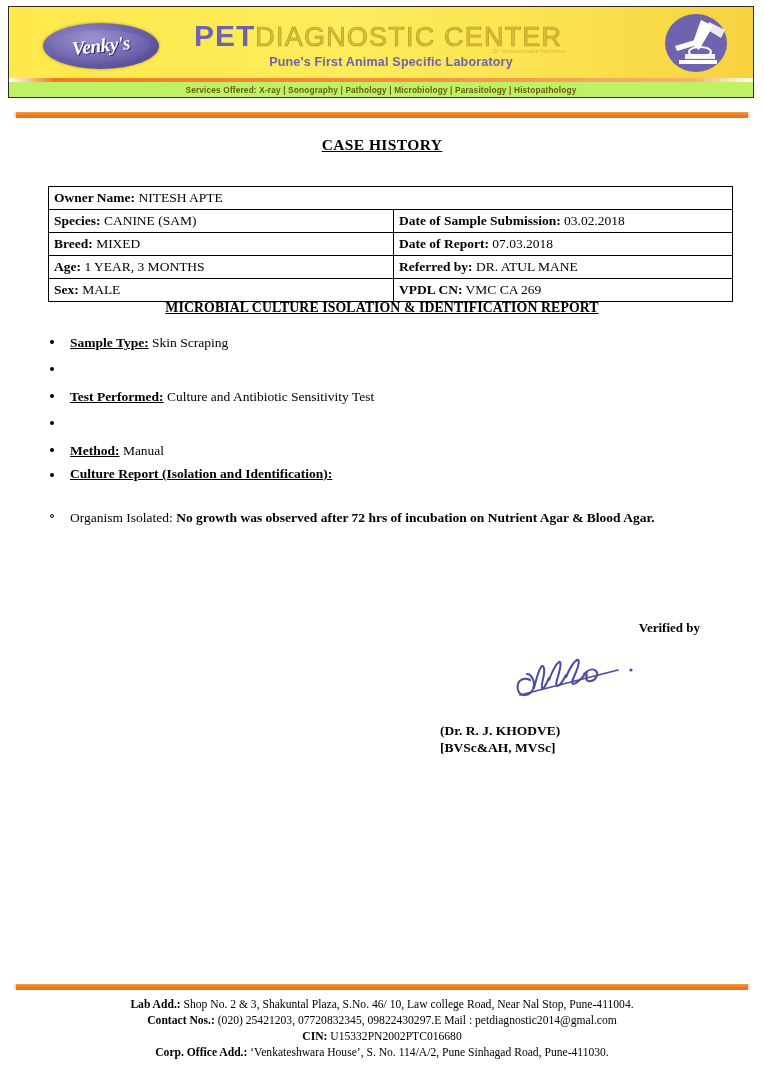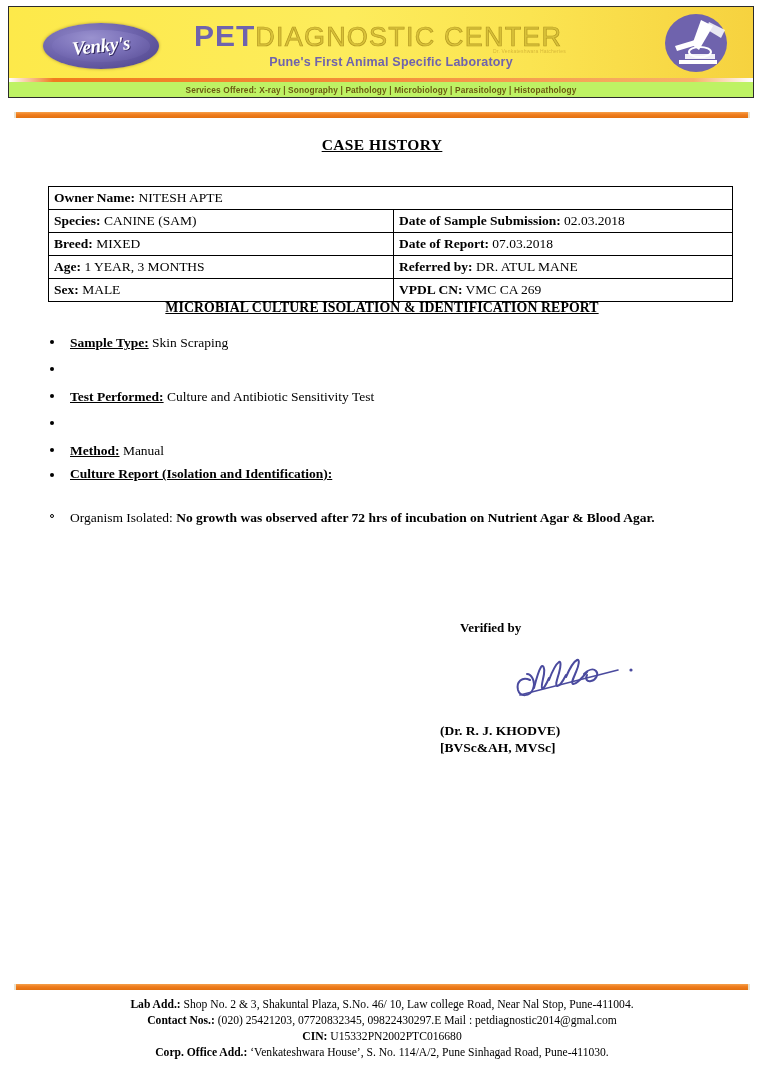--- a/index.html
+++ b/index.html
@@ -299,21 +299,21 @@
     box-sizing: border-box;
   }
   .organism .strong { font-weight: bold; }
 
   
   .verified {
     position: absolute;
     left: 460px;
     top: 620px;
     width: 240px;
-    text-align: left;
+    text-align: right;
     font-size: 13px;
     font-weight: bold;
   }
   .signature {
     position: absolute;
     left: 500px;
     top: 650px;
     width: 150px;
     height: 55px;
   }
@@ -390,21 +390,21 @@
         <span>NITESH APTE</span>
       </td>
     </tr>
     <tr>
       <td>
         <b>Species:</b>
         <span>CANINE (SAM)</span>
       </td>
       <td>
         <b>Date of Sample Submission:</b>
-        <span>02.03.2018</span>
+        <span>03.02.2018</span>
       </td>
     </tr>
     <tr>
       <td>
         <b>Breed:</b>
         <span>MIXED</span>
       </td>
       <td>
         <b>Date of Report:</b>
         <span>07.03.2018</span>

